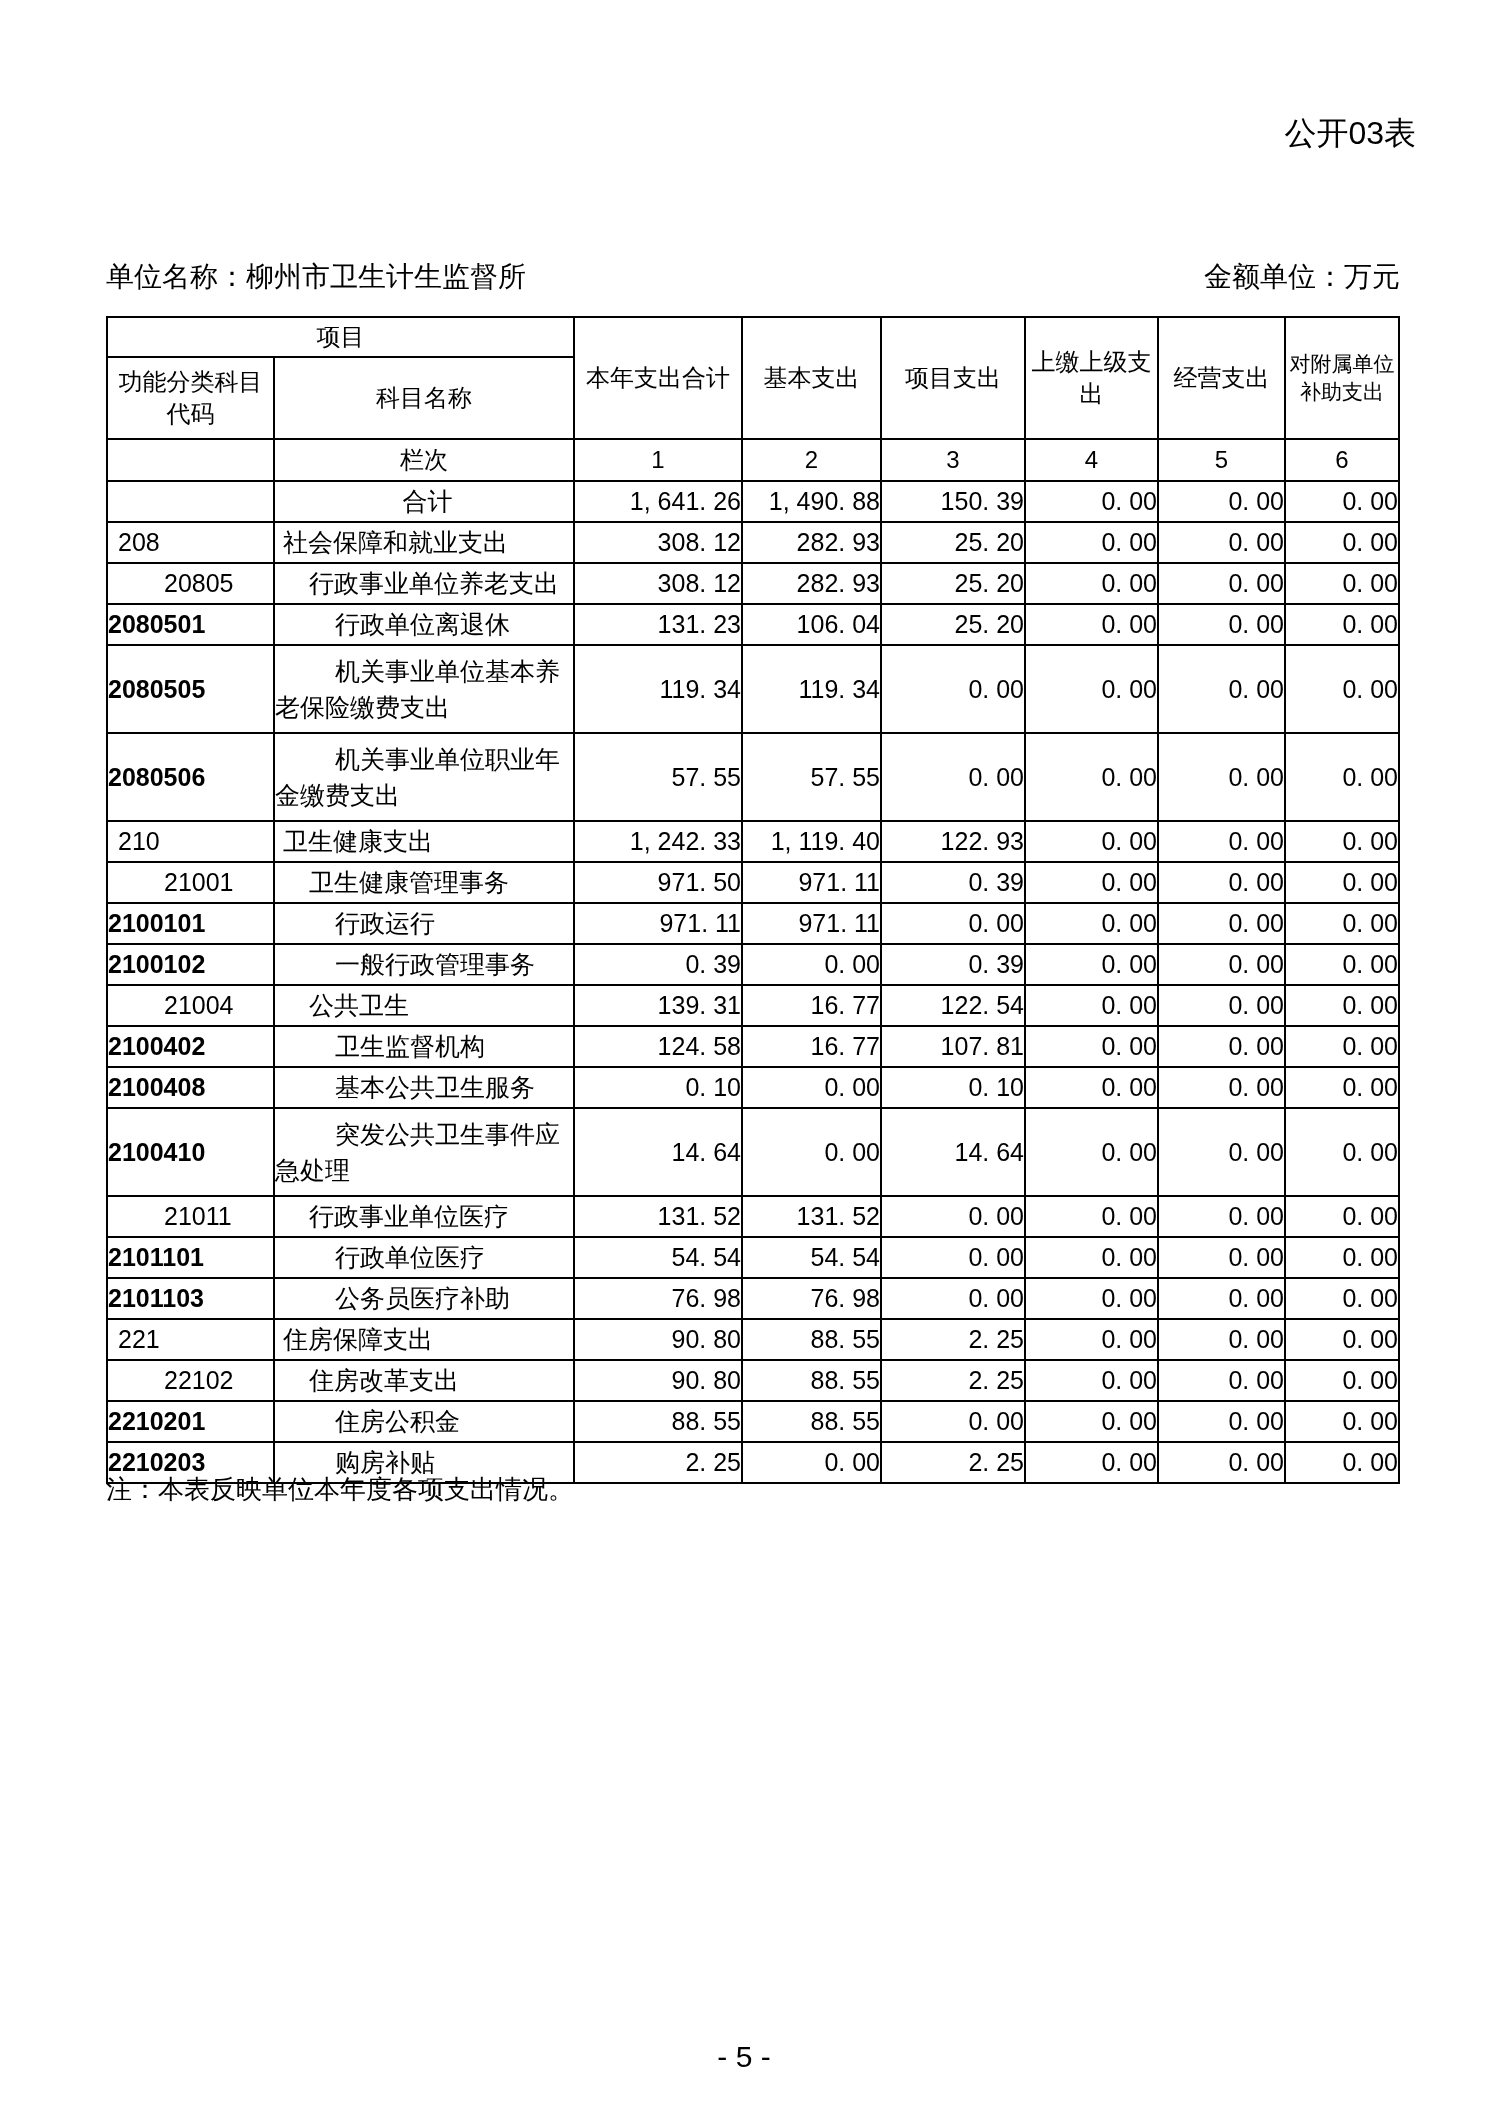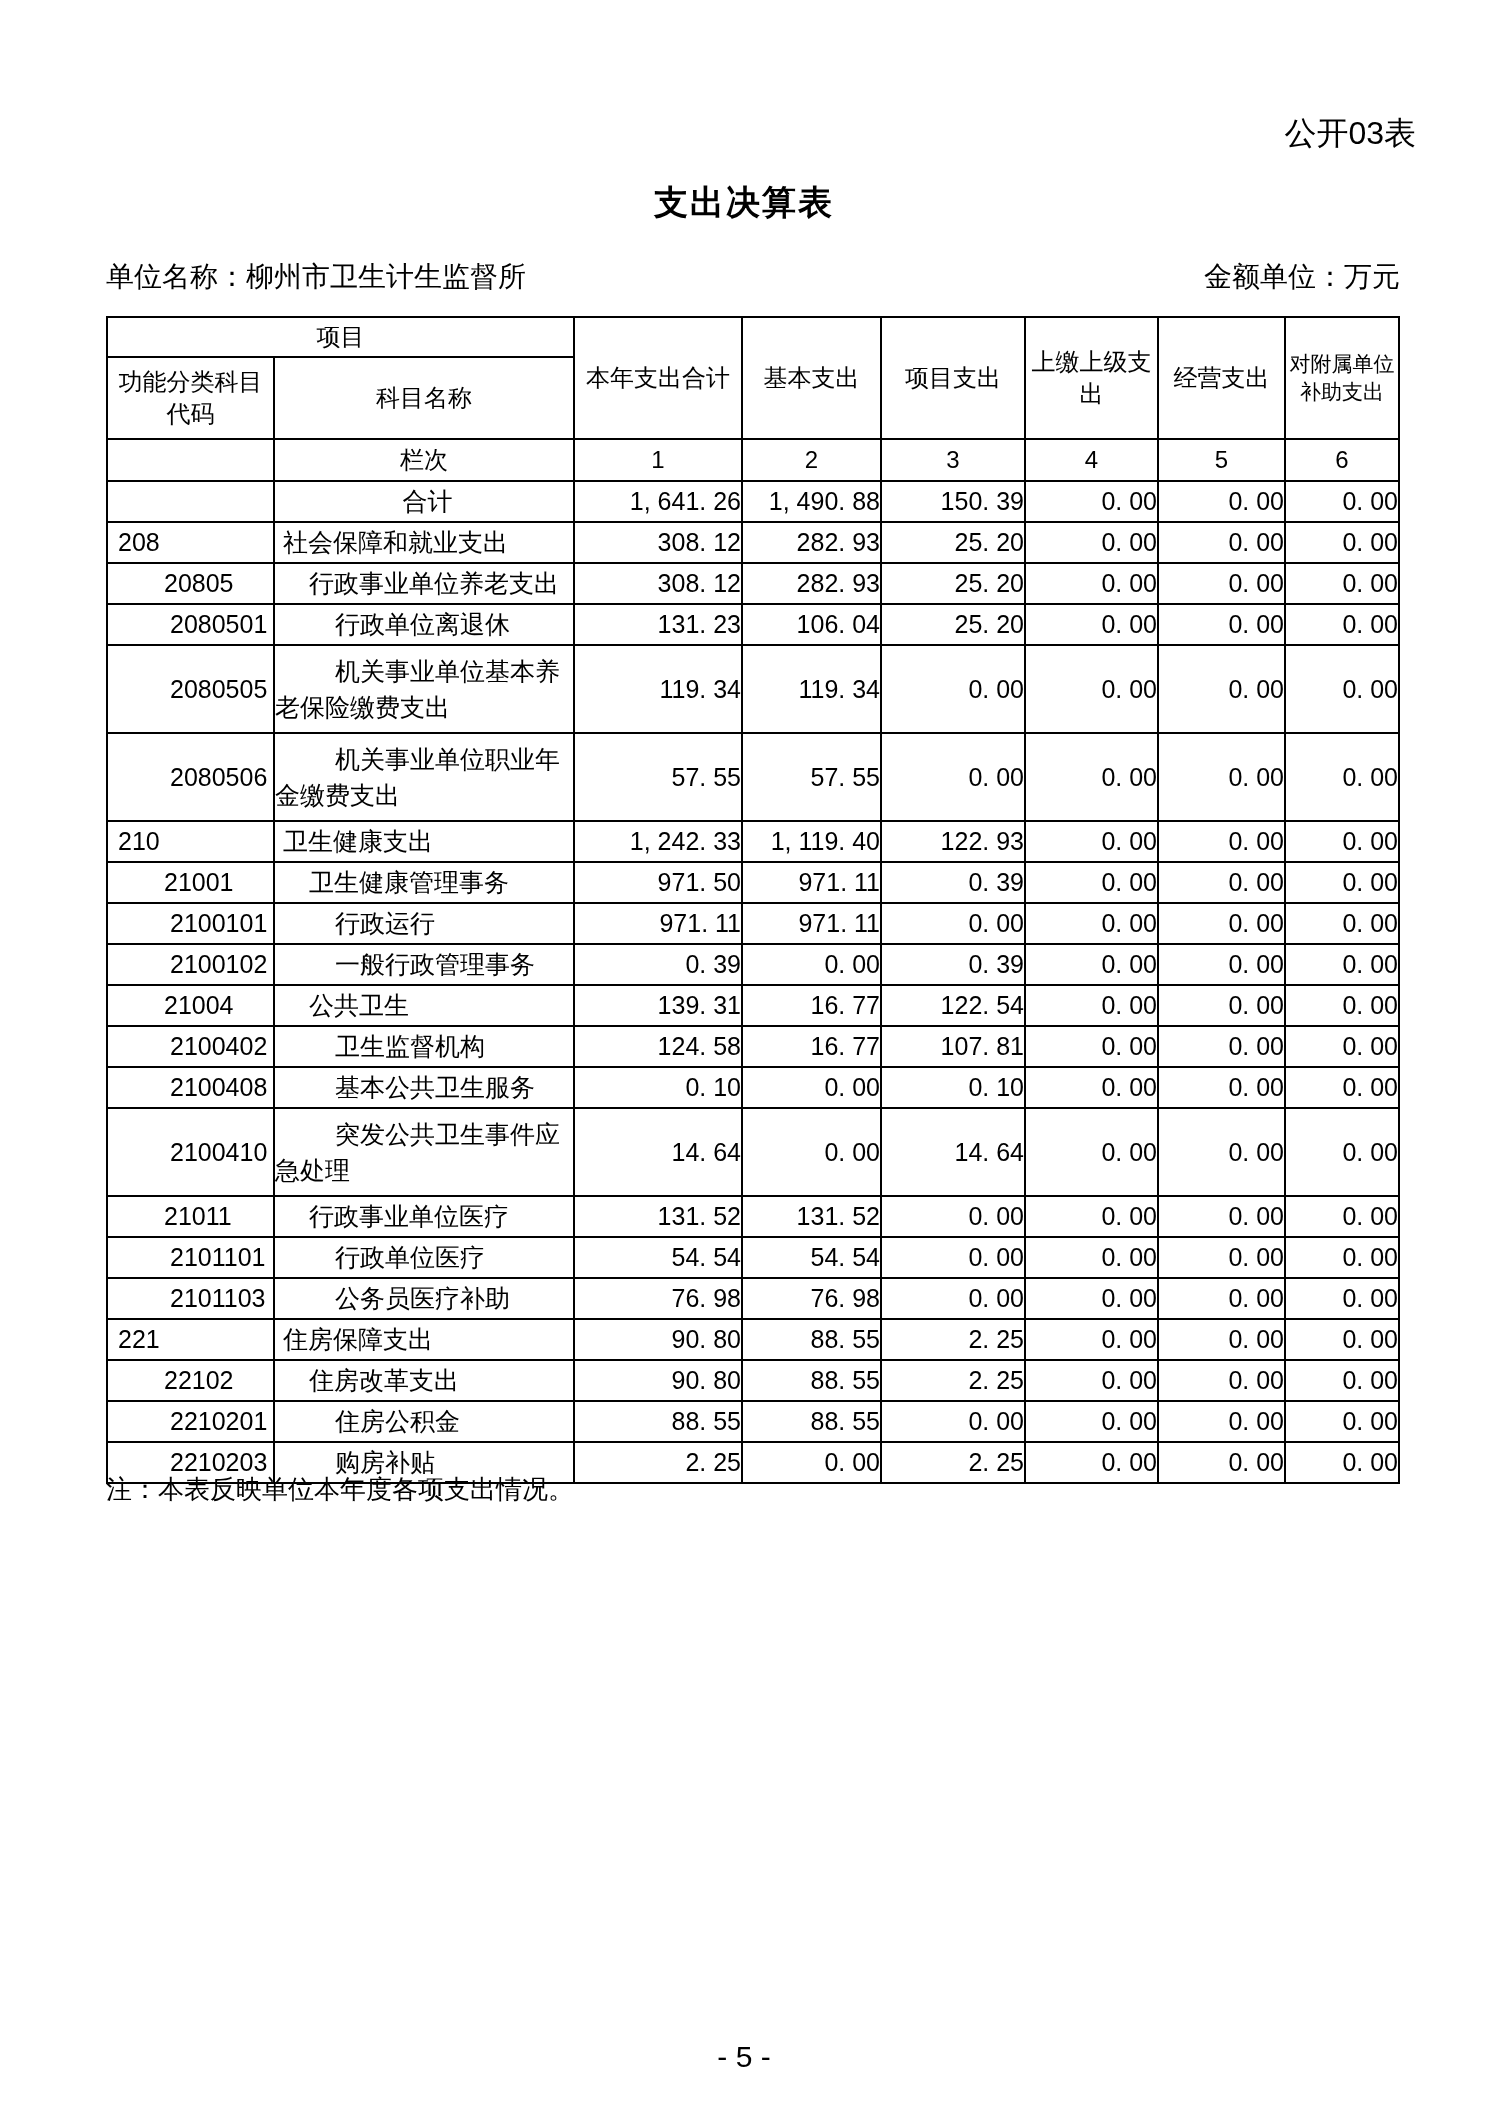--- a/index.html
+++ b/index.html
@@ -49,21 +49,21 @@
   td.hc-small{font-size:21px;}
   tr.hr1{height:40px;}
   tr.hr2{height:82px;}
   tr.hr3{height:42px;}
   
   tr.dr{height:41px;}
   tr.dr.tall{height:88px;}
   td.c-code{line-height:1.3;}
   td.c-code.lvl1{padding-left:10px;}
   td.c-code.lvl2{padding-left:56px;}
-  td.c-code.lvl3{padding-left:62px;}
+  td.c-code.lvl3{font-weight:bold;}
   td.c-name{padding-left:4px;line-height:1.45;}
   td.c-name.nlvl0{text-align:center;padding-left:7px;}
   td.c-name.nlvl1{text-indent:8px;}
   td.c-name.nlvl2{text-indent:34px;}
   td.c-name.nlvl3{text-indent:60px;}
   td.c-num{text-align:right;padding-right:4px;}
   .footnote{
     position:absolute;left:106px;top:1472px;
     font-size:26px;
   }
@@ -72,21 +72,20 @@
     text-align:center;font-size:30px;
   }
 </style>
 </head>
 <body>
 
 <div class="page">
 
   <div class="form-label">公开03表</div>
 
-  <div class="doc-title">支出决算表</div>
 
   <div class="info-row">
     <span>单位名称：柳州市卫生计生监督所</span>
     <span>金额单位：万元</span>
   </div>
 
   <table class="fin">
     <colgroup>
       <col style="width:167px">
       <col style="width:300px">

